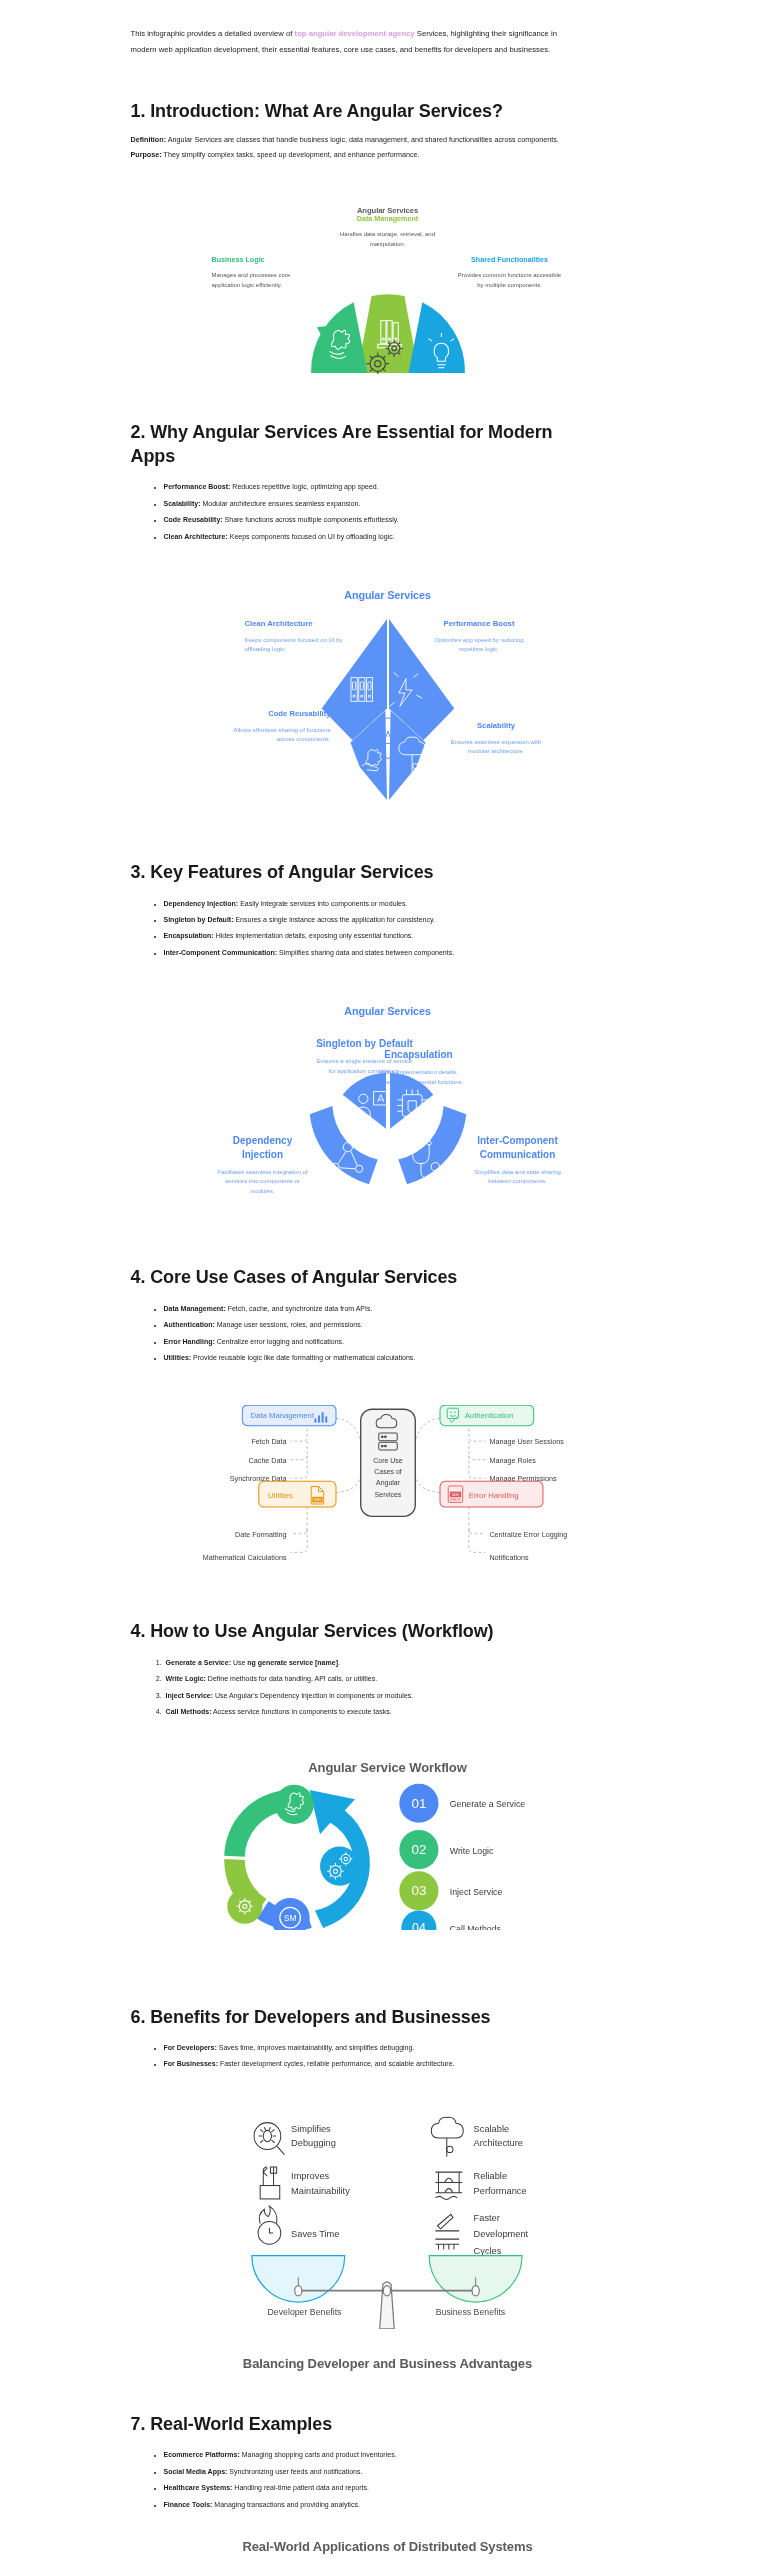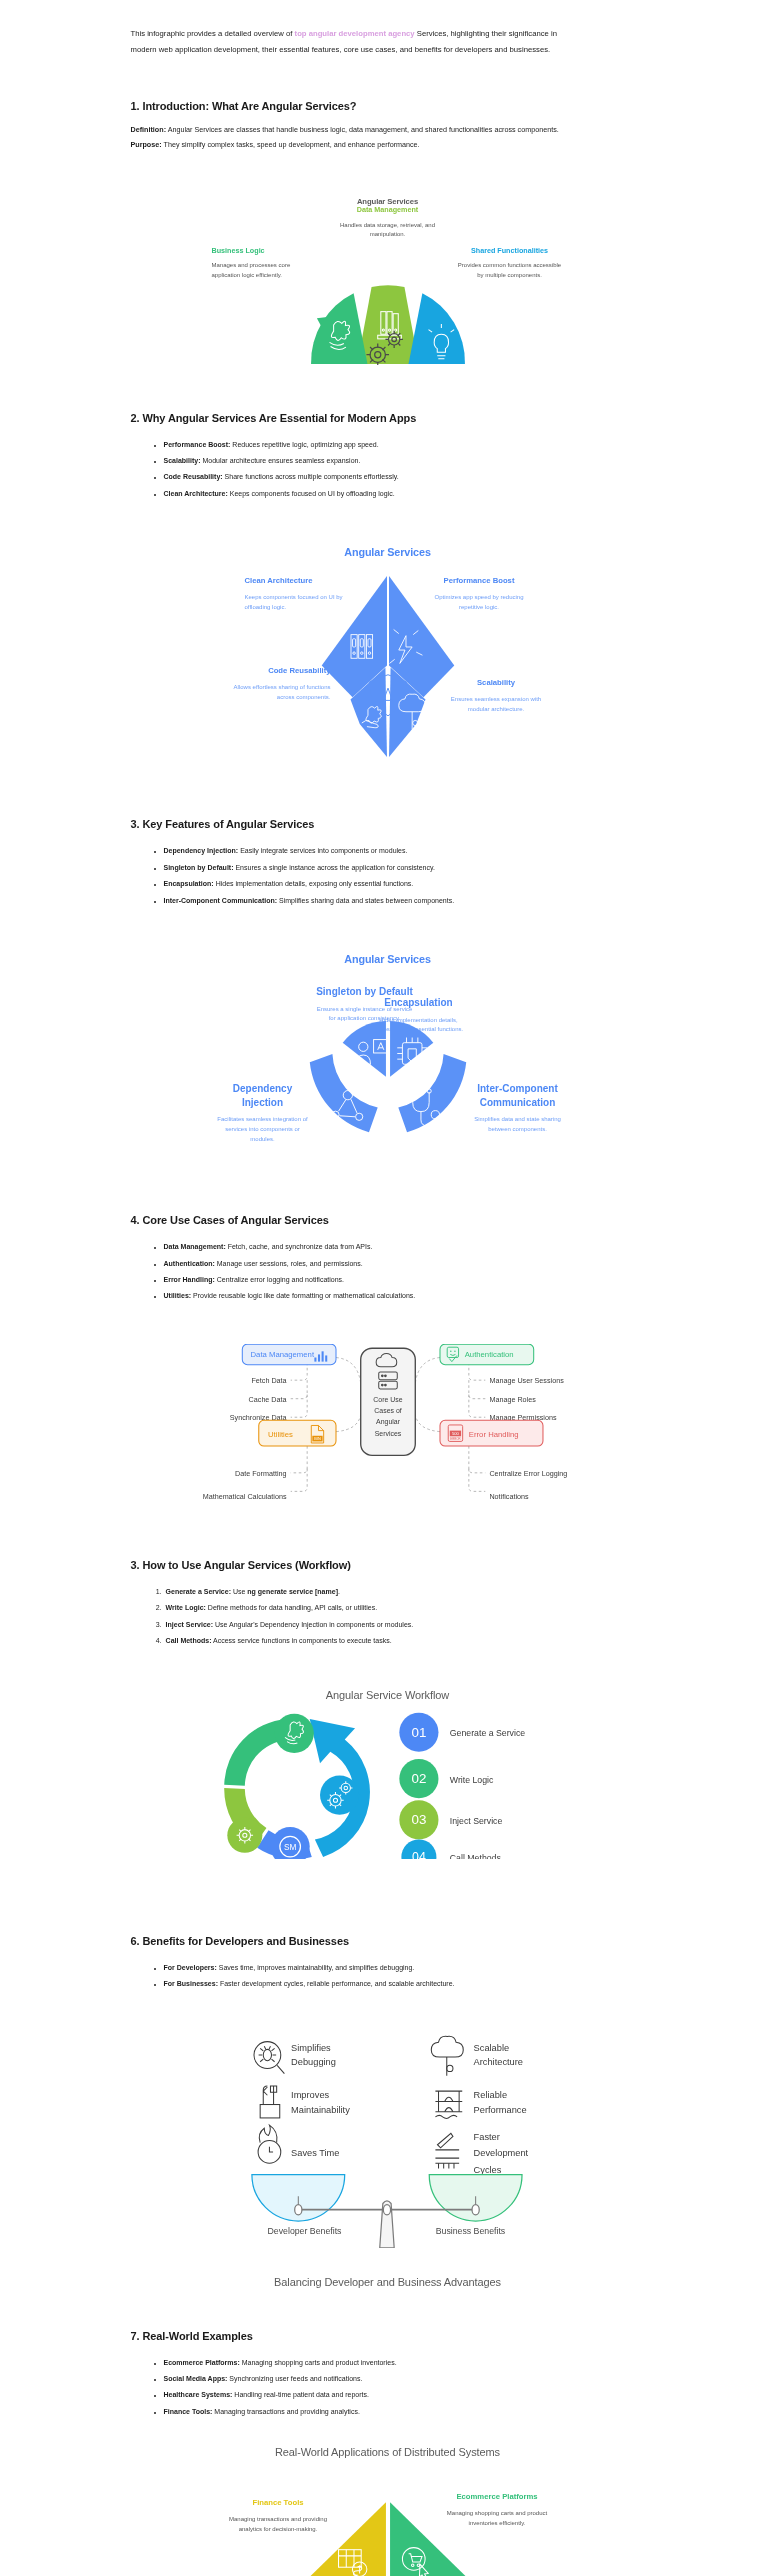--- a/index.html
+++ b/index.html
@@ -26,21 +26,21 @@
     font-size: 7.7px;
     line-height: 2.1;
     color: #222;
     margin-top: 26px;
     max-width: 453px;
   }
   .agency-link { color: #d9a0e0; font-weight: bold; }
 
   
   .sec-h {
-    font-size: 11px;
+    font-size: 18px;
     font-weight: bold;
     line-height: 1.34;
     letter-spacing: -0.1px;
     max-width: 428px;
   }
   .body-line {
     font-size: 7.2px;
     line-height: 2.1;
     color: #1c1c1c;
   }
@@ -60,21 +60,21 @@
 
   
   .fig { position: relative; width: 618px; margin: 13px auto; }
   .fig-title {
     text-align: center;
     font-weight: bold;
     letter-spacing: -0.1px;
   }
   .fig-title.gray { color: #5b5b5b; font-size: 7.7px; }
   .fig-title.blue { color: #4d88f5; font-size: 10.8px; }
-  .fig-title.plain { color: #5b5b5b; font-size: 11px; font-weight: normal; }
+  .fig-title.plain { color: #5b5b5b; font-size: 13px; font-weight: bold; }
 
   .fnode-title { font-weight: bold; line-height: 1.35; }
   .fnode-desc { font-size: 6px; line-height: 1.62; color: #555; margin-top: 6.2px; }
 
   
   .fan-fig { height: 170px; }
   .fan-svg { position: absolute; left: 50%; transform: translateX(-50%); top: 50px; }
   .fan-lbl { position: absolute; width: 108px; }
   .fan-lbl .fnode-title { font-size: 7.2px; }
   .fan-lbl.c { left: 50%; transform: translateX(-50%); top: 8.2px; text-align: center; }
@@ -444,21 +444,21 @@
       </g>
       <text x="662" y="180" font-family="Liberation Sans, sans-serif" font-size="15" fill="#e05c5c">Error Handling</text>
       <text x="702" y="256" font-family="Liberation Sans, sans-serif" font-size="14" fill="#3a3a3a">Centralize Error Logging</text>
       <text x="702" y="300" font-family="Liberation Sans, sans-serif" font-size="14" fill="#3a3a3a">Notifications</text>
     </svg>
   </div>
 
   <div class="sp-60"></div>
 
   <div class="wrap">
-    <h2 class="sec-h">3. How to Use Angular Services (Workflow)</h2>
+    <h2 class="sec-h">4. How to Use Angular Services (Workflow)</h2>
     <ol class="num">
       <li><span class="lbl">Generate a Service:</span><span> Use </span><span class="mono-b">ng generate service [name]</span><span>.</span></li>
       <li><span class="lbl">Write Logic:</span><span> Define methods for data handling, API calls, or utilities.</span></li>
       <li><span class="lbl">Inject Service:</span><span> Use Angular's Dependency Injection in components or modules.</span></li>
       <li><span class="lbl">Call Methods:</span><span> Access service functions in components to execute tasks.</span></li>
     </ol>
   </div>
 
   <div class="sp-50"></div>
 

